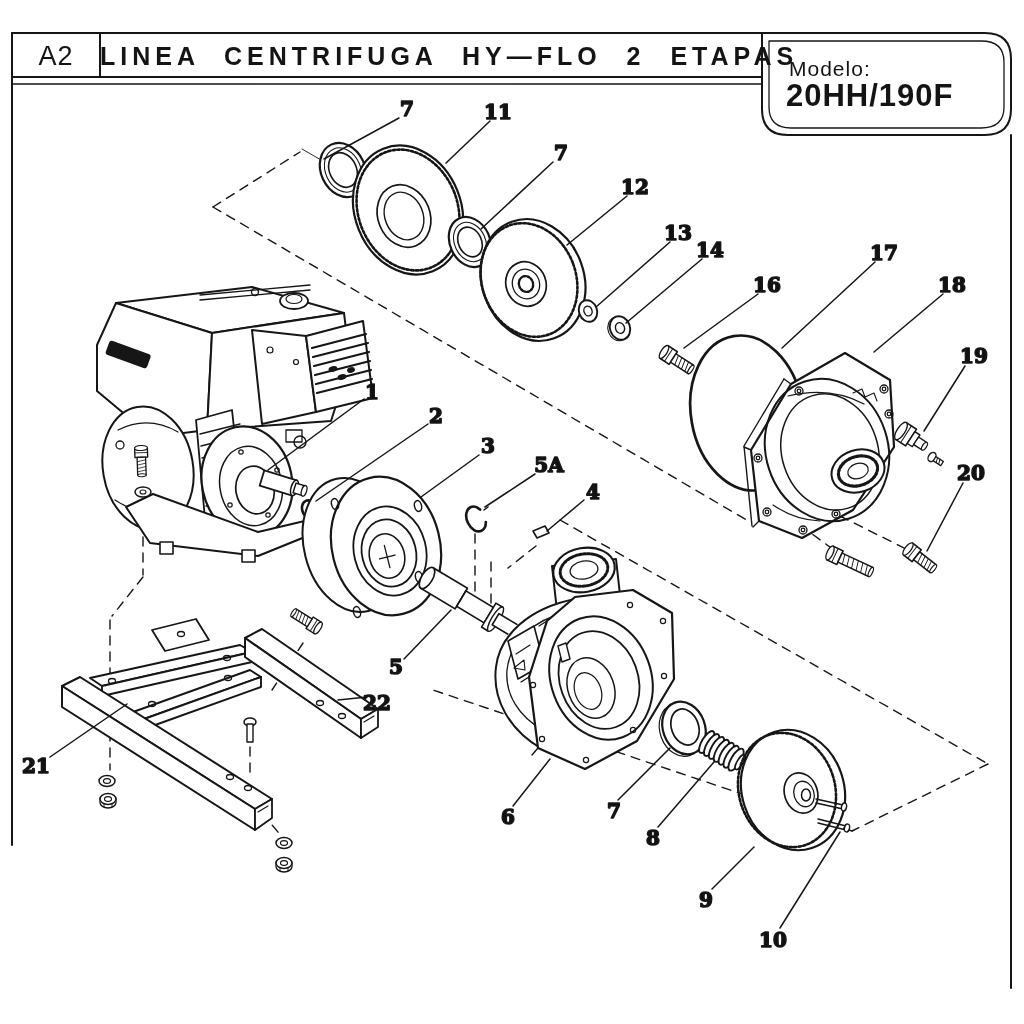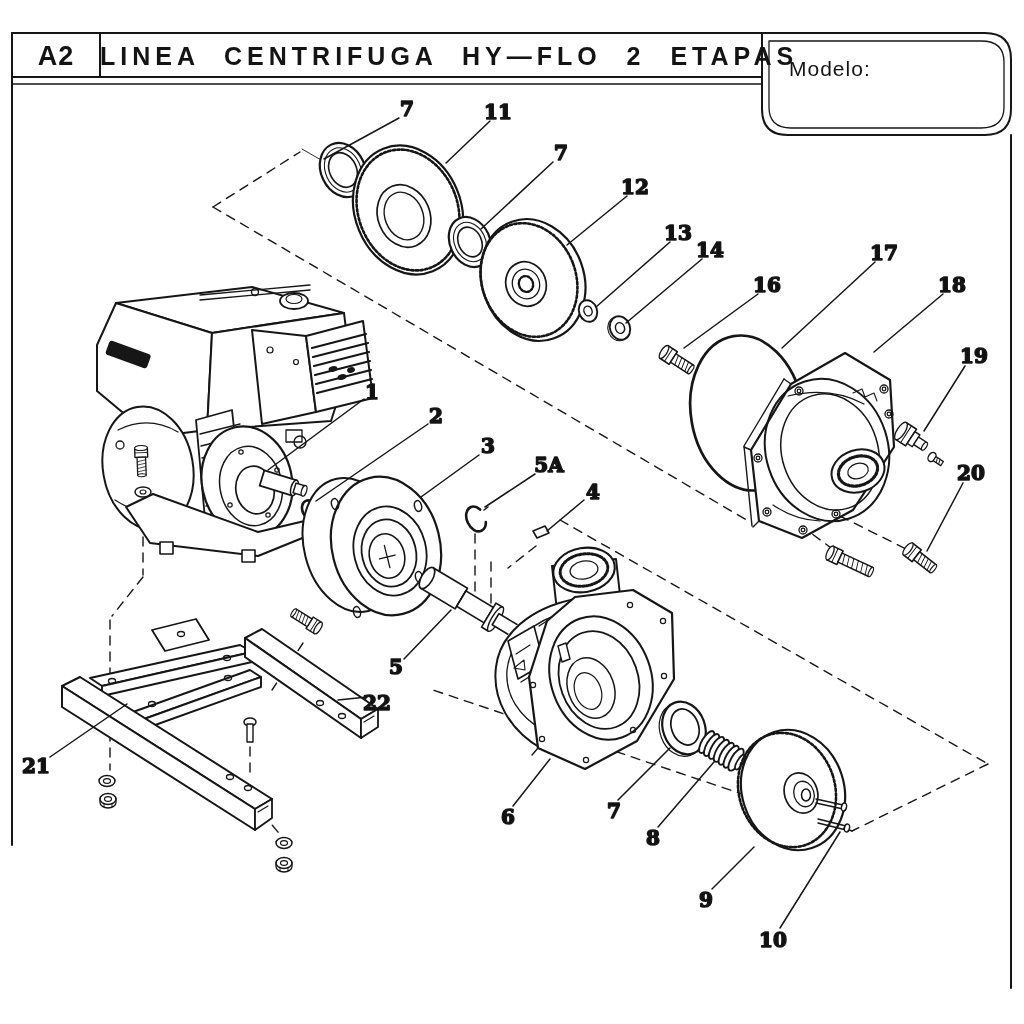--- a/index.html
+++ b/index.html
@@ -1,20 +1,20 @@
 <!DOCTYPE html>
 <html><head>
 <meta charset="utf-8">
 <style>
   html,body{margin:0;padding:0;background:#f4f4f2;}
   .sheet{position:relative;width:1024px;height:1024px;background:#ffffff;overflow:hidden;
          font-family:"Liberation Sans",sans-serif;color:#141414;}
   svg{position:absolute;left:0;top:0;}
   .hdr-a2{position:absolute;left:12px;top:33px;width:88px;height:44px;line-height:46px;
-          text-align:center;font-size:27px;font-weight:bold;letter-spacing:1px;}
+          text-align:center;font-size:27px;font-weight:normal;letter-spacing:1px;}
   .hdr-title{position:absolute;left:100px;top:33px;width:662px;height:44px;line-height:47px;
           text-align:left;font-size:25px;font-weight:bold;letter-spacing:5px;word-spacing:13px;
           white-space:nowrap;}
   .model-label{position:absolute;left:789px;top:46px;font-size:21px;letter-spacing:1px;margin-top:11px;}
   .model-value{position:absolute;left:786px;top:78px;font-size:31px;font-weight:bold;letter-spacing:1px;}
   .leader{stroke:#161616;stroke-width:1.5px;fill:none;}
   .callout{font-family:"DejaVu Serif",serif;font-weight:bold;font-size:20px;fill:#111;
            text-anchor:middle;dominant-baseline:middle;}
 </style>
 </head>
@@ -386,13 +386,14 @@
         <line x1="50" y1="757" x2="127" y2="704" class="leader"></line>
         <text x="36" y="767" class="callout">21</text>
         <line x1="367" y1="697" x2="338" y2="700" class="leader"></line>
         <text x="377" y="704" class="callout">22</text>
       </g>
 </svg>
 
   <div class="hdr-a2">A2</div>
   <div class="hdr-title">LINEA CENTRIFUGA HY—FLO 2 ETAPAS</div>
   <div class="model-label">Modelo:</div>
+  <div class="model-value">20HH/190F</div>
 </div>
 
 </body></html>

